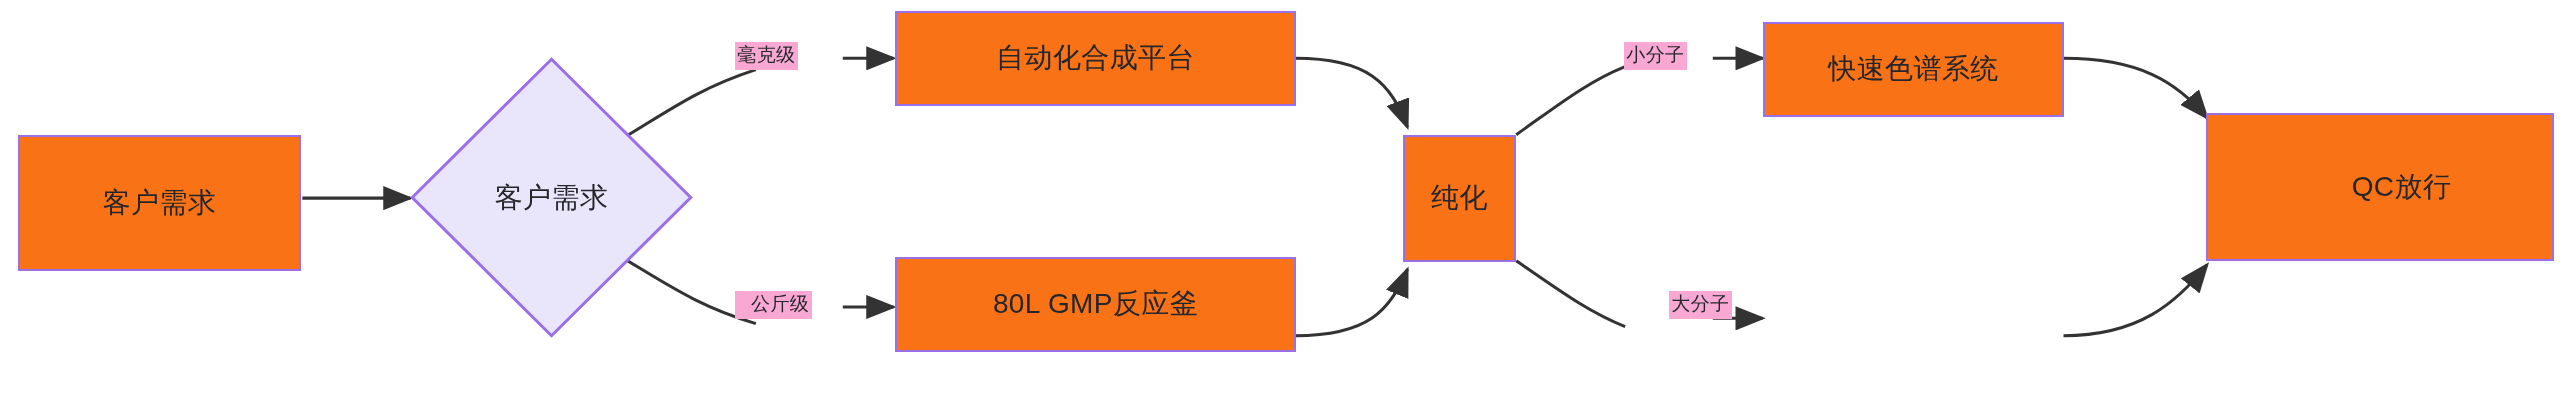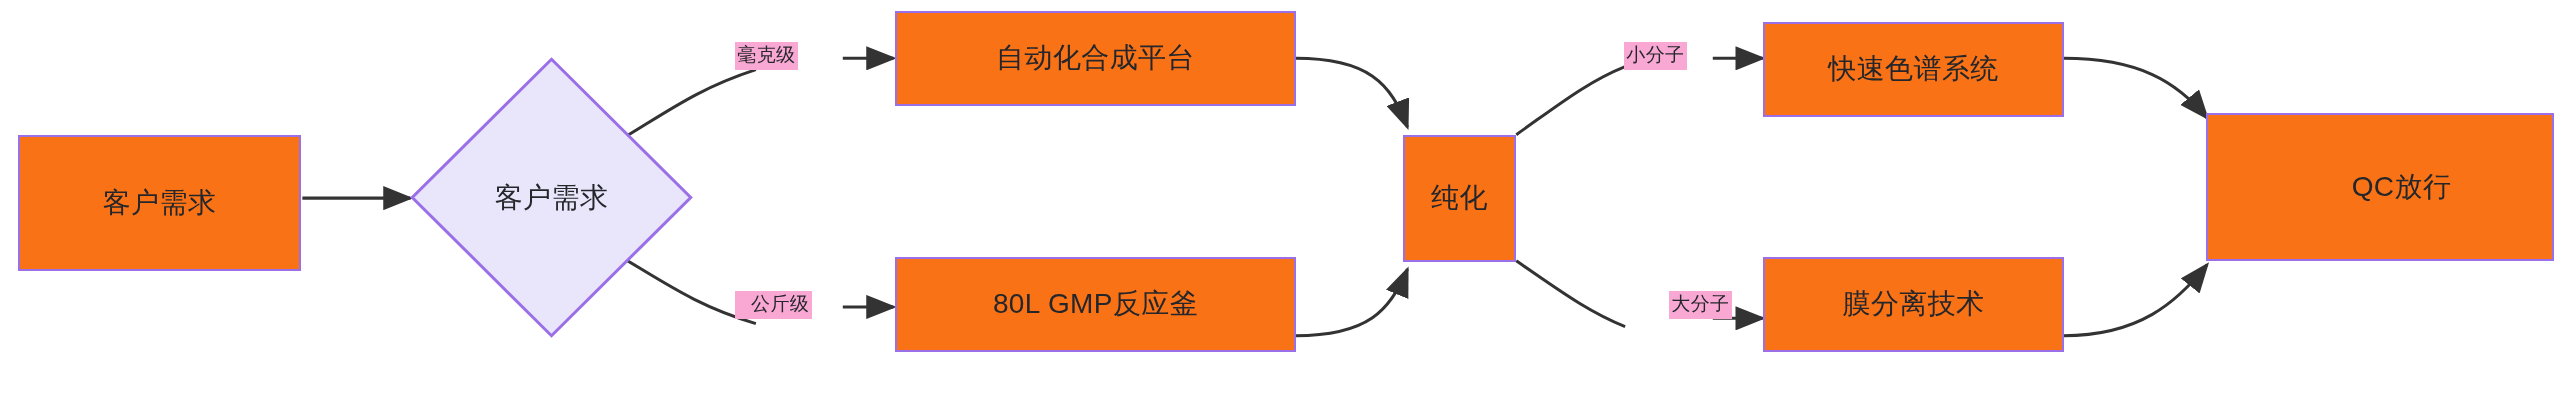--- a/index.html
+++ b/index.html
@@ -129,23 +129,20 @@
   </div>
 
   <div class="node" style="left:1403px; top:135px; width:113px; height:127px;">
     <span class="node-label">纯化</span>
   </div>
 
   <div class="node" style="left:1763px; top:22px; width:301px; height:95px;">
     <span class="node-label">快速色谱系统</span>
   </div>
 
-  <div class="node" style="left:1763px; top:257px; width:301px; height:95px;">
-    <span class="node-label">膜分离技术</span>
-  </div>
 
   <div class="node" style="left:2206px; top:113px; width:348px; height:148px;padding-left:43px;">
     <span class="node-label">QC放行</span>
   </div>
 
   <div class="edge-label" style="left:735px; top:42px;">毫克级</div>
 
   <div class="edge-label" style="left:735px; top:291px;padding-left:16px;">公斤级</div>
 
   <div class="edge-label" style="left:1624px; top:42px;">小分子</div>

